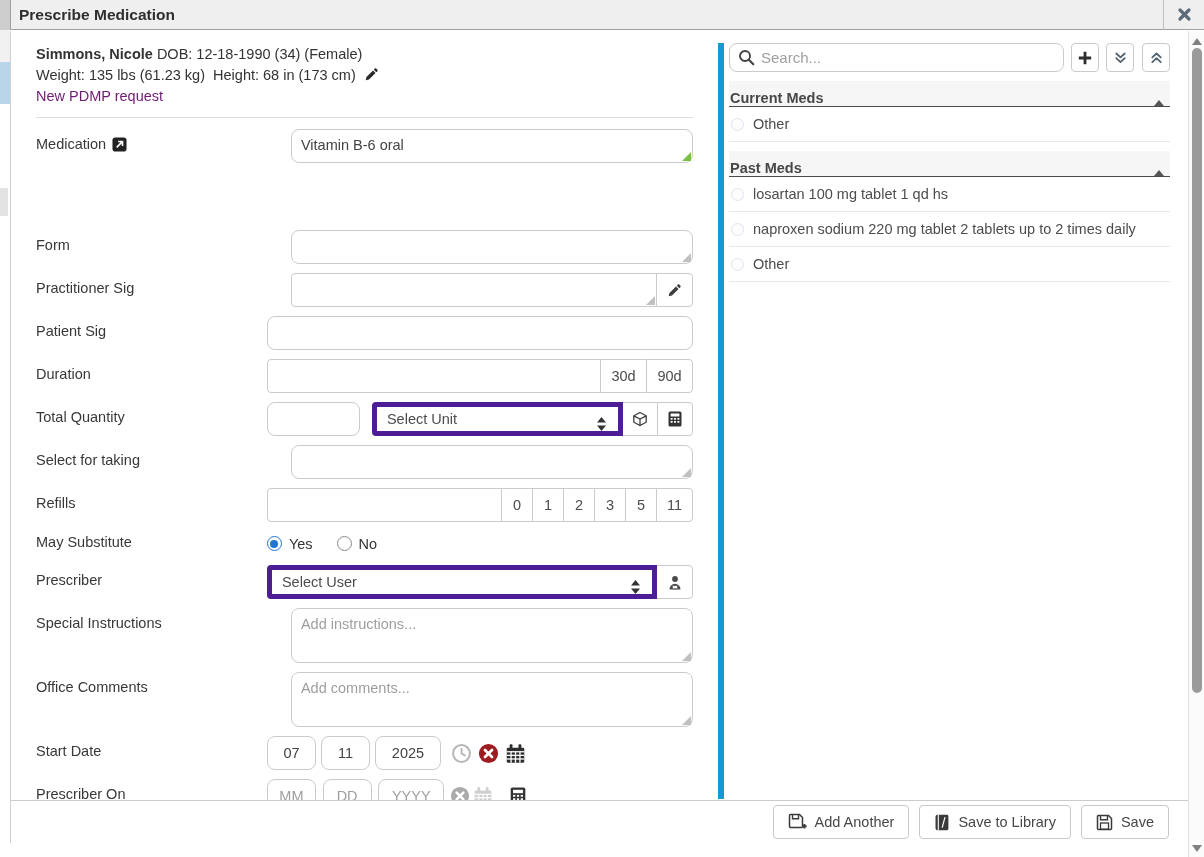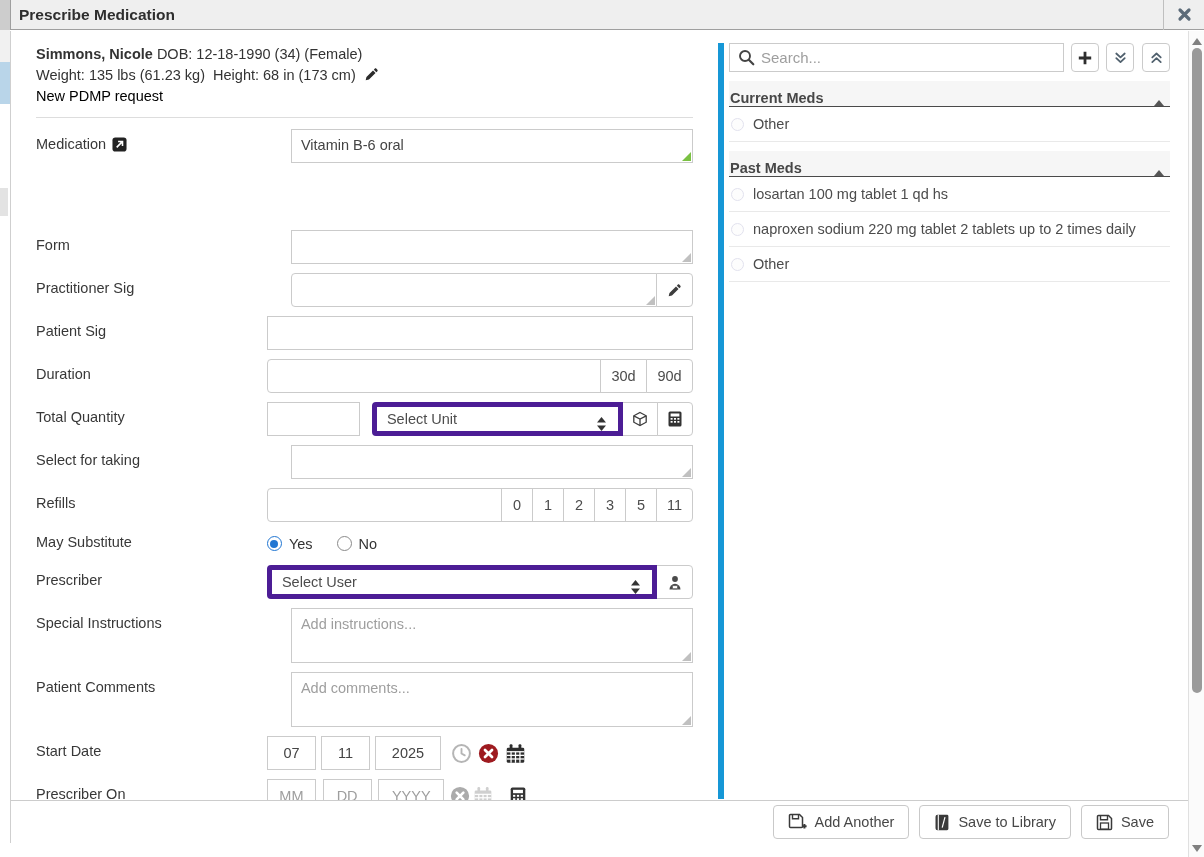--- a/index.html
+++ b/index.html
@@ -24,32 +24,32 @@
   
   .body { position:absolute; left:10px; top:31px; width:1178px; height:769px; display:flex;
     border-left:1px solid #cfcfcf; background:#fff; }
   .form-pane { width:707px; padding:13px 25px 0 25px; position:relative; }
   .meds-pane { width:471px; position:relative; padding:12px 19px 0 11px; }
   .blue-bar { position:absolute; left:0; top:12px; width:6px; height:756px; background:#1697d6; }
 
   
   .pt-line { font-size:14.5px; color:#333; line-height:21px; }
   .pt-name { font-weight:bold; }
-  .pdmp { color:#000000; cursor:pointer; }
+  .pdmp { color:#701a75; cursor:pointer; }
   .pt-divider { border-bottom:1px solid #ddd; margin:10px 0 11px 0; }
 
   
   .frow { display:flex; margin-bottom:9px; }
   .flabel { width:232px; padding-top:7px; font-size:14.5px; color:#383838; display:flex; align-items:flex-start; gap:6px; }
   .flabel .lab-ic { margin-top:1px; }
   .fctl { width:428px; display:flex; position:relative; }
   .spacer-med { height:58px; }
 
   input, textarea { font-family:"Liberation Sans", sans-serif; font-size:14.5px; color:#444;
-    border:1px solid #cbcbcb; border-radius:0; background:#fff; outline:none; }
+    border:1px solid #cbcbcb; border-radius:8px; background:#fff; outline:none; }
   input::placeholder, textarea::placeholder { color:#9e9e9e; }
   textarea { resize:none; padding:6px 9px; line-height:19px; overflow:hidden; }
   .ta-wrap { position:relative; flex:1; display:flex;padding-left:24px; }
   .ta-wrap textarea { flex:1; }
   .rz { position:absolute; right:2px; bottom:2px; width:0; height:0;
     border-left:9px solid transparent; border-bottom:9px solid #c0c0c0; }
   .rz.green { border-bottom-color:#7ac143; }
   .h34 { height:34px; } .h55 { height:55px; }
   .txt { height:34px; padding:0 9px; flex:1; }
 
@@ -365,21 +365,21 @@
         <div class="fctl">
           <div class="ta-wrap">
             <textarea class="h55" placeholder="Add instructions..." style=""></textarea>
             <span class="rz"></span>
           </div>
         </div>
       </div>
 
       <div class="frow">
         <div class="flabel">
-            <span>Patient Comments</span>
+            <span>Office Comments</span>
           </div>
         <div class="fctl">
           <div class="ta-wrap">
             <textarea class="h55" placeholder="Add comments..." style=""></textarea>
             <span class="rz"></span>
           </div>
         </div>
       </div>
 
       <div class="frow">

